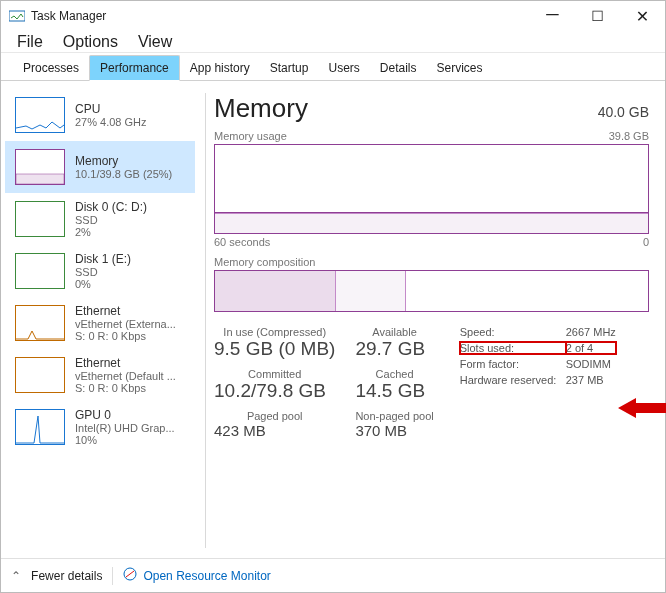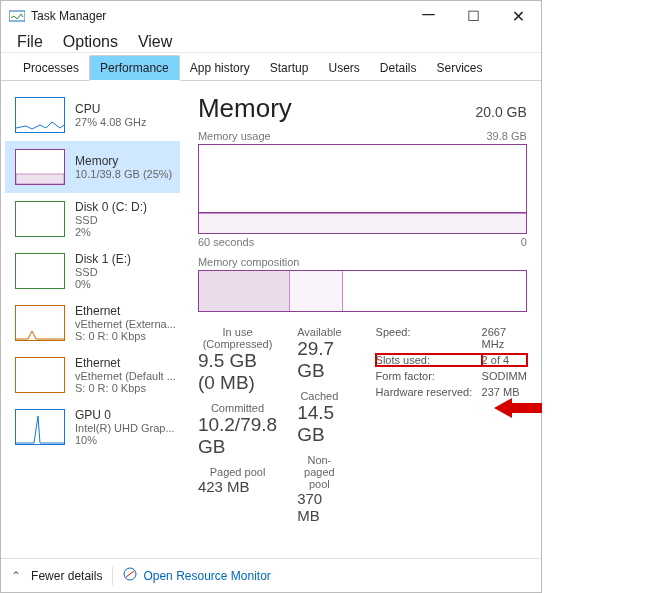--- a/index.html
+++ b/index.html
@@ -1,17 +1,17 @@
 <!DOCTYPE html>
 <html><head>
 <meta charset="utf-8">
 <style>
   * { box-sizing: border-box; }
   html, body { margin: 0; padding: 0; font-family: "Segoe UI", Arial, sans-serif; font-size: 12px; color: #222; background: #fff; }
-  .window { width: 542px; height: 593px; border: 1px solid #bbb; display: flex; flex-direction: column; position: relative; }
+  .window { width: 666px; height: 593px; border: 1px solid #bbb; display: flex; flex-direction: column; position: relative; }
   
   .titlebar { height: 30px; display: flex; align-items: center; padding-left: 8px; }
   .titlebar .icon { width: 16px; height: 16px; margin-right: 6px; }
   .titlebar .title { flex: 1; font-size: 12px; }
   .titlebar .ctrl { width: 45px; height: 30px; display: flex; align-items: center; justify-content: center; font-size: 14px; color: #222; }
   .titlebar .ctrl.close { font-size: 16px; }
   
   .menubar { height: 22px; display: flex; align-items: center; padding-left: 6px; border-bottom: 1px solid #e8e8e8; }
   .menubar .item { padding: 2px 10px; font-size: 16px; }
   
@@ -43,21 +43,21 @@
   .comp-chart .seg { position: absolute; top: 0; bottom: 0; border-right: 1px solid #c48ac9; }
   .comp-chart .inuse { left:0; width: 28%; background: rgba(142,62,148,0.18); }
   .comp-chart .standby { left:28%; right:56%; background: rgba(142,62,148,0.06); }
 
   .stats { display: flex; gap: 20px; }
   .stats .col { display: flex; flex-direction: column; }
   .stat { margin-bottom: 8px; }
   .stat .lbl { font-size: 11px; color: #666; text-align: center; }
   .stat .val { font-size: 19px; color: #444; font-weight: 400; }
   .stat.small .val { font-size: 15px; }
-  .kv { font-size: 11px; color: #555; display: grid; grid-template-columns: 106px auto; row-gap: 4px; margin-left: 8px; }
+  .kv { font-size: 11px; color: #555; display: grid; grid-template-columns: 106px auto; row-gap: 4px; }
   .kv .hl { outline: 2px solid #d40000; outline-offset: -1px; }
 
   .footer { height: 34px; border-top: 1px solid #e0e0e0; display: flex; align-items: center; padding-left: 10px; gap: 10px; font-size: 12px; }
   .footer .sep { width:1px; height:18px; background:#ddd; }
   .footer a { color: #0067c0; text-decoration: none; display: flex; align-items: center; gap: 6px; }
 
   .arrow-callout { position: absolute; right: -1px; top: 395px; width: 48px; height: 24px; }
   .arrow-callout svg { display:block; }
 
   
@@ -179,21 +179,21 @@
           <span class="sub">10%</span>
         </div>
       </div>
     </div>
 
     <div class="divider"></div>
 
     <div class="main">
       <div class="main-header">
         <h1>Memory</h1>
-        <span class="cap">20.0 GB</span>
+        <span class="cap">40.0 GB</span>
       </div>
 
       <div class="section-label">
         <span>Memory usage</span>
         <span>39.8 GB</span>
       </div>
       <div class="usage-chart">
         <div class="fill"></div>
         <div class="line"></div>
       </div>

